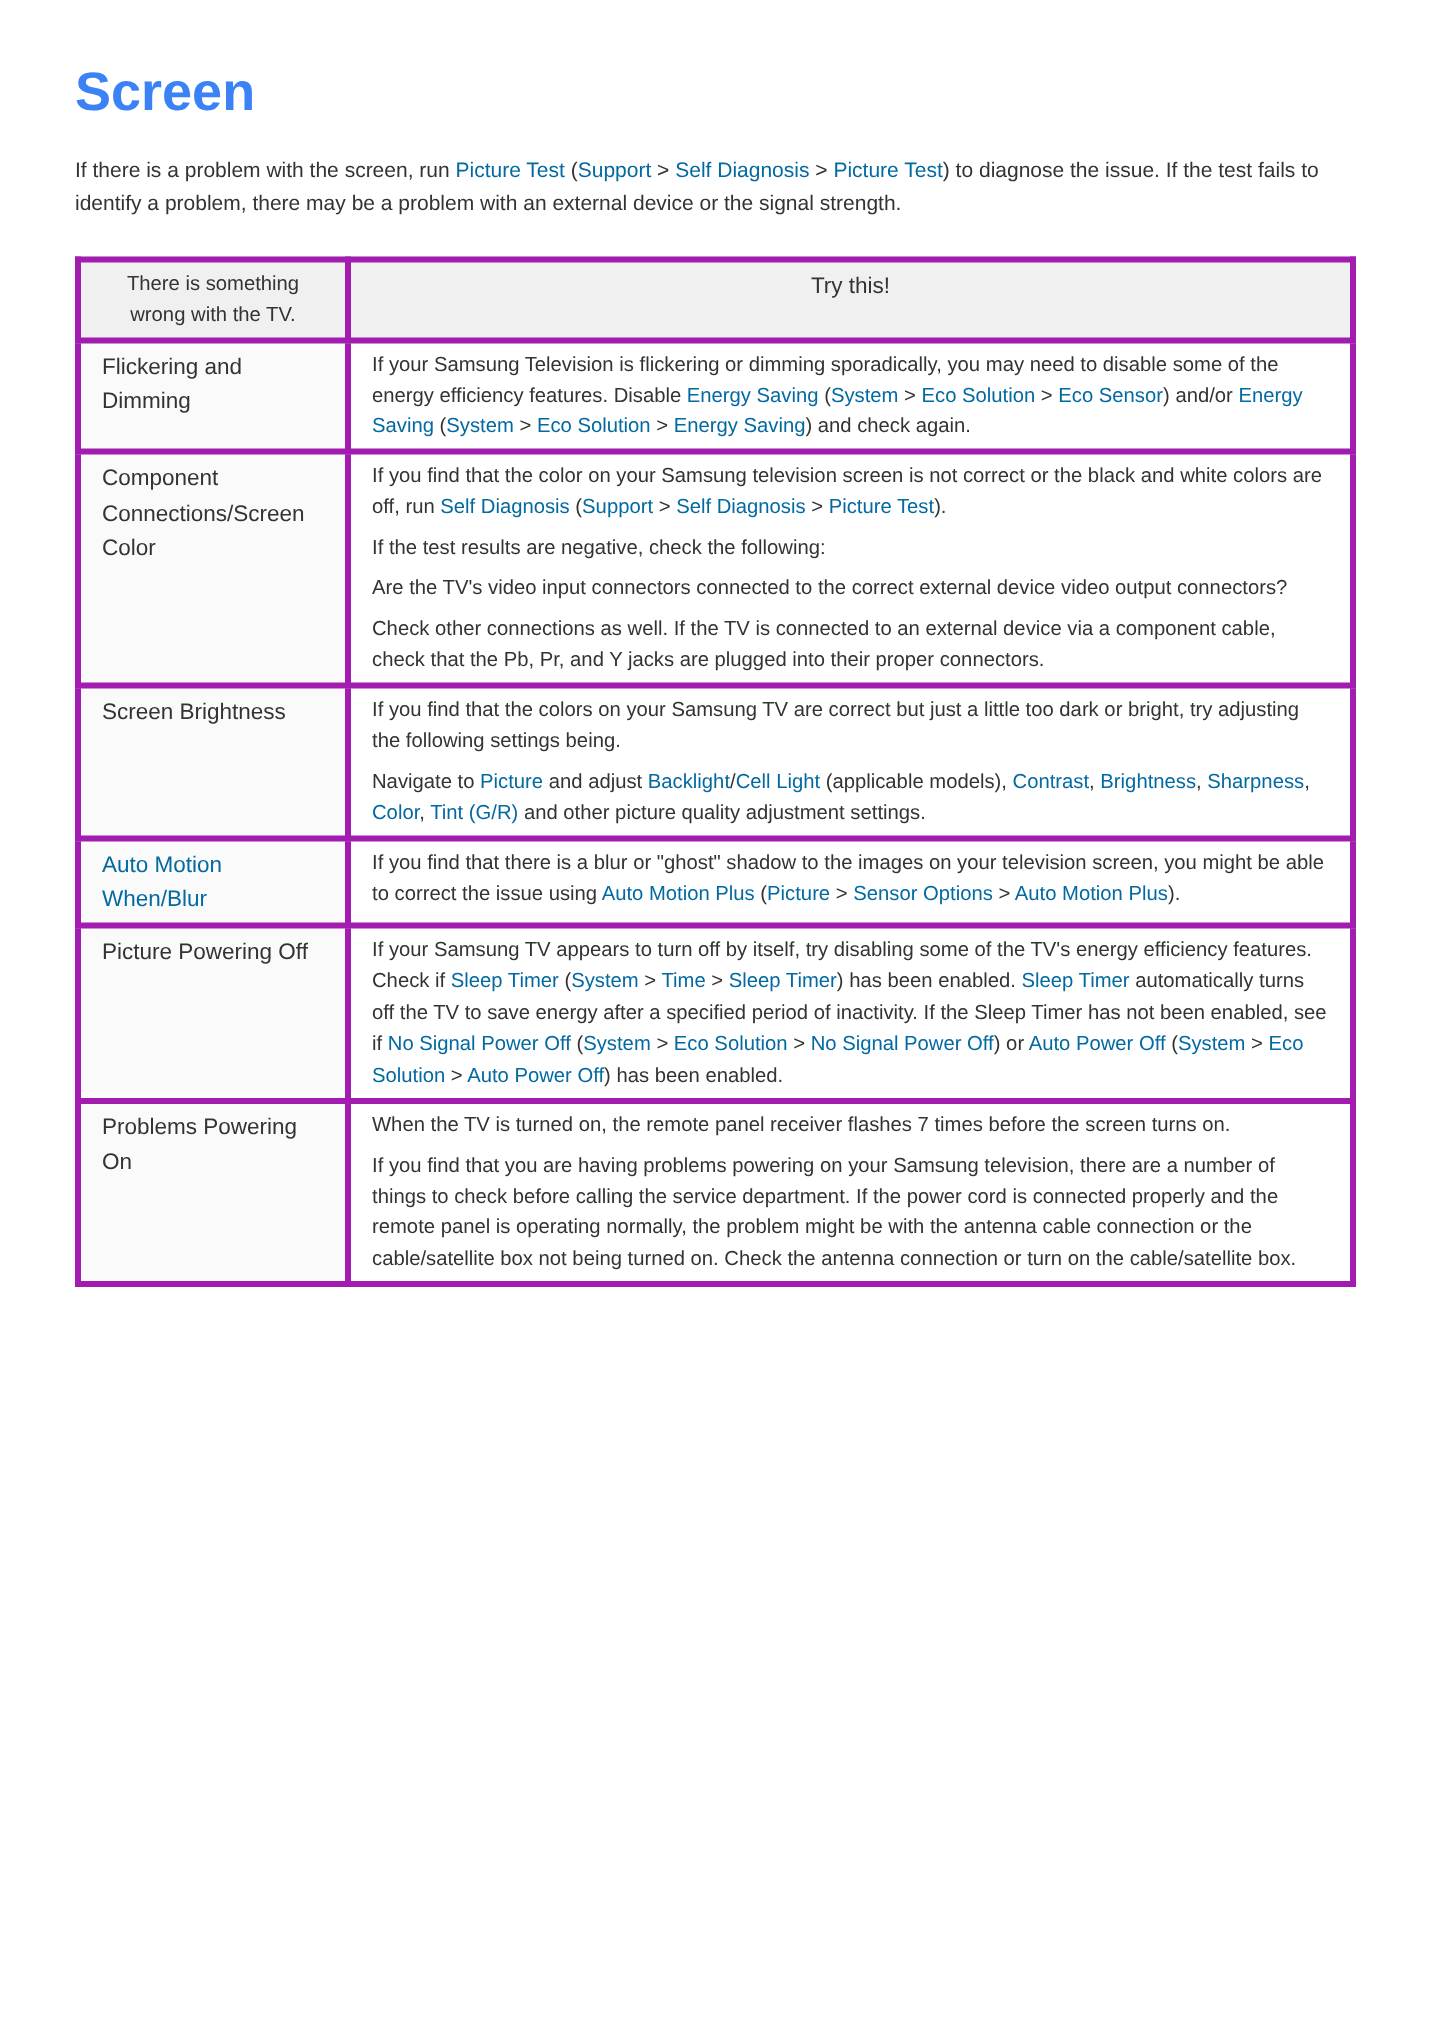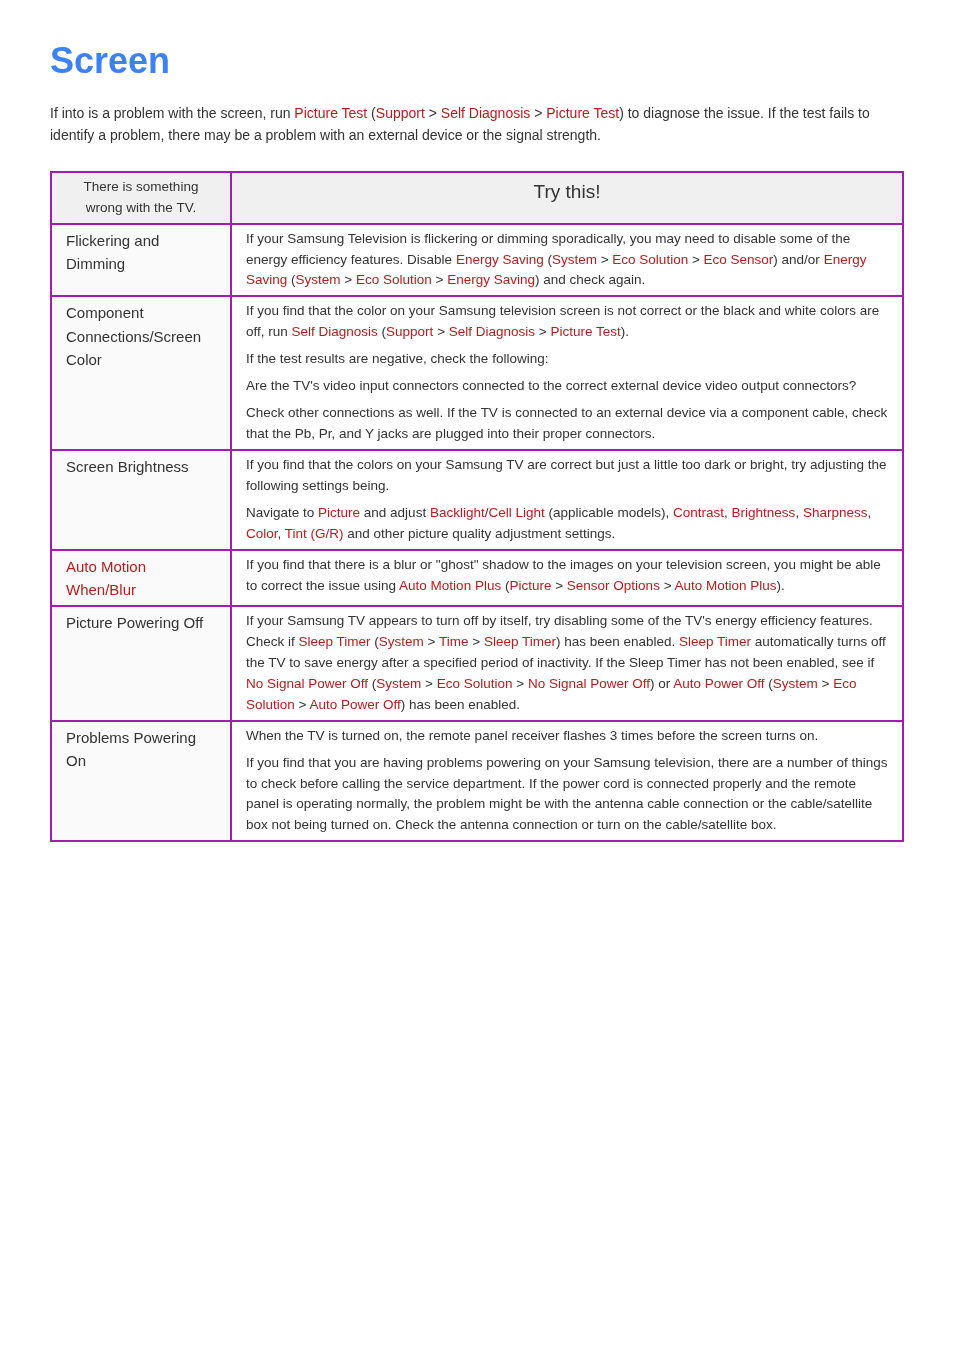--- a/index.html
+++ b/index.html
@@ -16,30 +16,30 @@
       font-size: 36px;
       font-weight: bold;
       margin-bottom: 20px;
     }
     .intro {
       margin-bottom: 24px;
       line-height: 1.6;
       font-size: 14px;
     }
     .link {
-      color: #b91c1c;
+      color: #0369a1;
       text-decoration: none;
     }
     table {
       width: 100%;
       border-collapse: collapse;
       border: 1px solid #ccc;
     }
     th, td {
-      border: 2px solid #a21caf;
+      border: 4px solid #a21caf;
       padding: 4px 14px;
       vertical-align: top;
       line-height: 1.55;
       font-size: 13.5px;
     }
     th {
       background: #f5f5f5;
       font-weight: normal;
       text-align: center;
       color: #333;
@@ -57,36 +57,36 @@
       width: 180px;
       background: #f0f0f0;
       font-weight: normal;
       text-align: center;
       font-size: 13.5px;
     }
     .header-try {
       background: #f0f0f0;
       text-align: center;
       font-weight: normal;
-      font-size: 19px;
+      font-size: 15px;
     }
     p.try-text {
       margin-bottom: 6px;
     }
     p.try-text:last-child {
       margin-bottom: 0;
     }
   </style>
 </head>
 <body>
 
 <h1>Screen</h1>
 
 <p class="intro">
-  <span>If into is a problem with the screen, run </span><a class="link">Picture Test</a><span> (</span><a class="link">Support</a><span> &gt; </span><a class="link">Self Diagnosis</a><span> &gt; </span><a class="link">Picture Test</a><span>) to diagnose the issue. If the test fails to identify a problem, there may be a problem with an external device or the signal strength.</span>
+  <span>If there is a problem with the screen, run </span><a class="link">Picture Test</a><span> (</span><a class="link">Support</a><span> &gt; </span><a class="link">Self Diagnosis</a><span> &gt; </span><a class="link">Picture Test</a><span>) to diagnose the issue. If the test fails to identify a problem, there may be a problem with an external device or the signal strength.</span>
 </p>
 
 <table>
   <thead>
     <tr>
       <th class="header-issue">There is something wrong with the TV.</th>
       <th class="header-try">Try this!</th>
     </tr>
   </thead>
   <tbody id="table-body">
@@ -120,18 +120,18 @@
       </tr>
       <tr>
         <td class="col-issue">Picture Powering Off</td>
         <td class="col-try">
           <p class="try-text"><span>If your Samsung TV appears to turn off by itself, try disabling some of the TV's energy efficiency features. Check if </span><a class="link">Sleep Timer</a><span> (</span><a class="link">System</a><span> &gt; </span><a class="link">Time</a><span> &gt; </span><a class="link">Sleep Timer</a><span>) has been enabled. </span><a class="link">Sleep Timer</a><span> automatically turns off the TV to save energy after a specified period of inactivity. If the Sleep Timer has not been enabled, see if </span><a class="link">No Signal Power Off</a><span> (</span><a class="link">System</a><span> &gt; </span><a class="link">Eco Solution</a><span> &gt; </span><a class="link">No Signal Power Off</a><span>) or </span><a class="link">Auto Power Off</a><span> (</span><a class="link">System</a><span> &gt; </span><a class="link">Eco Solution</a><span> &gt; </span><a class="link">Auto Power Off</a><span>) has been enabled.</span></p>
         </td>
       </tr>
       <tr>
         <td class="col-issue">Problems Powering On</td>
         <td class="col-try">
-          <p class="try-text"><span>When the TV is turned on, the remote panel receiver flashes 3 times before the screen turns on.</span></p>
+          <p class="try-text"><span>When the TV is turned on, the remote panel receiver flashes 7 times before the screen turns on.</span></p>
           <p class="try-text"><span>If you find that you are having problems powering on your Samsung television, there are a number of things to check before calling the service department. If the power cord is connected properly and the remote panel is operating normally, the problem might be with the antenna cable connection or the cable/satellite box not being turned on. Check the antenna connection or turn on the cable/satellite box.</span></p>
         </td>
       </tr>
     </tbody>
 </table>
 
 </body></html>

